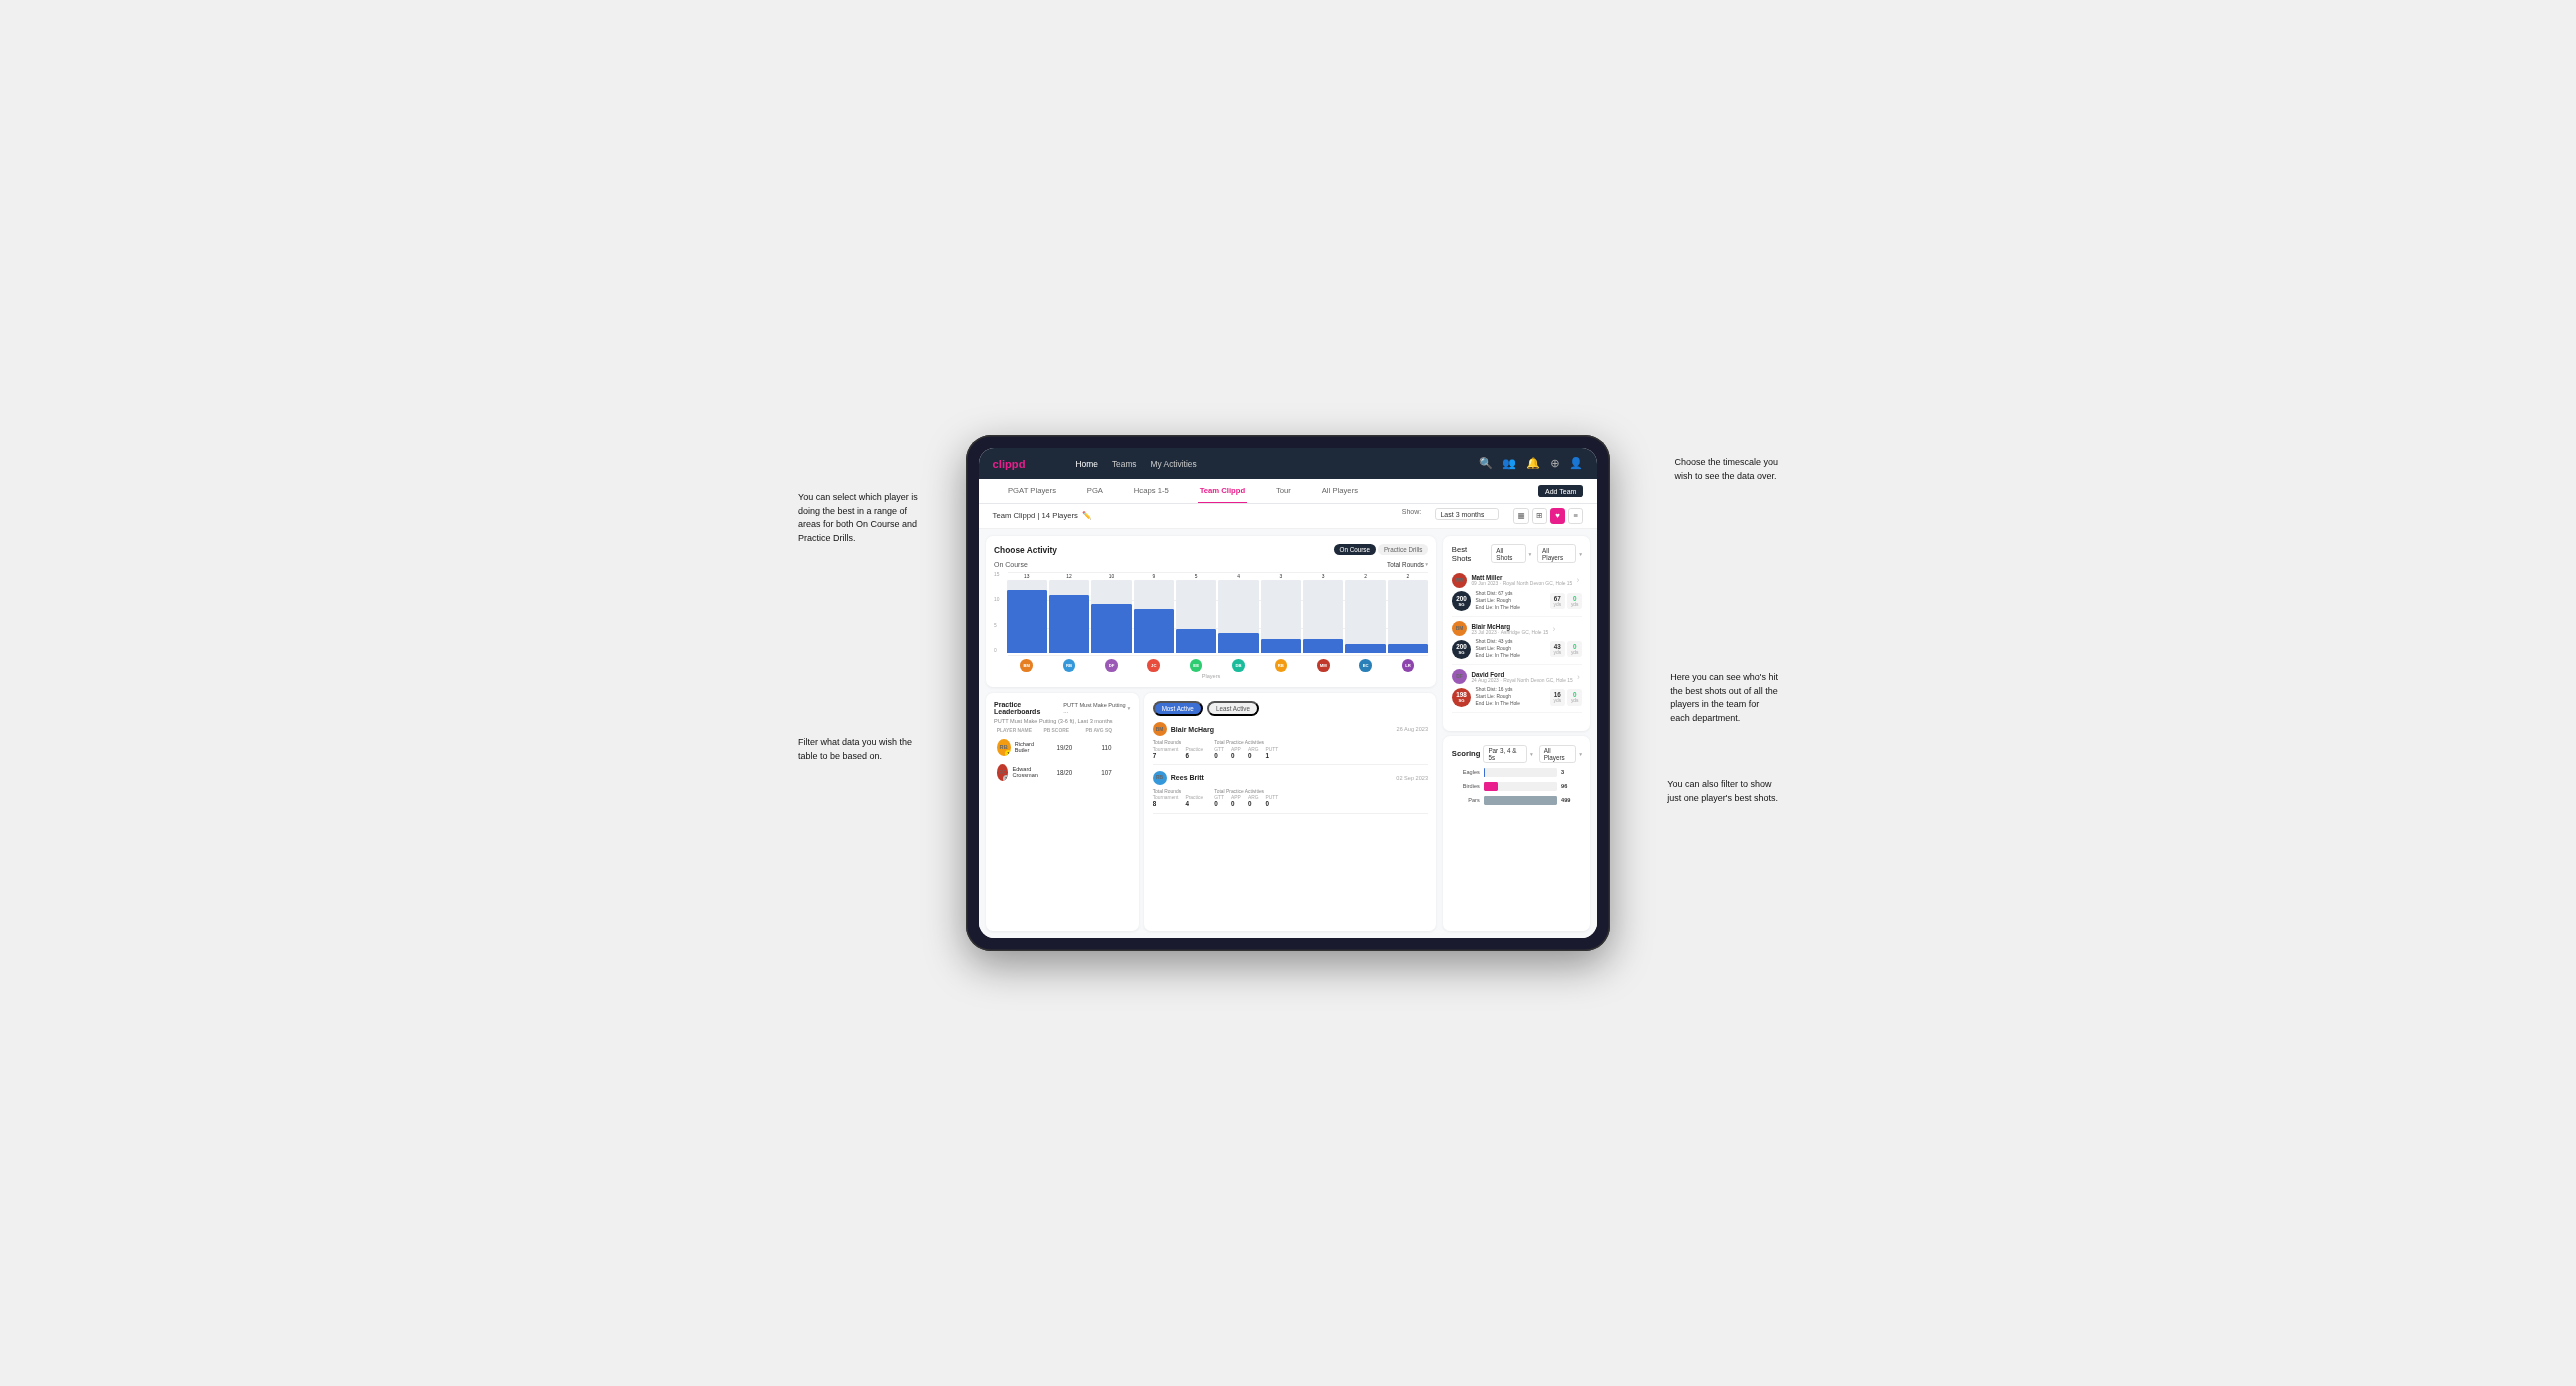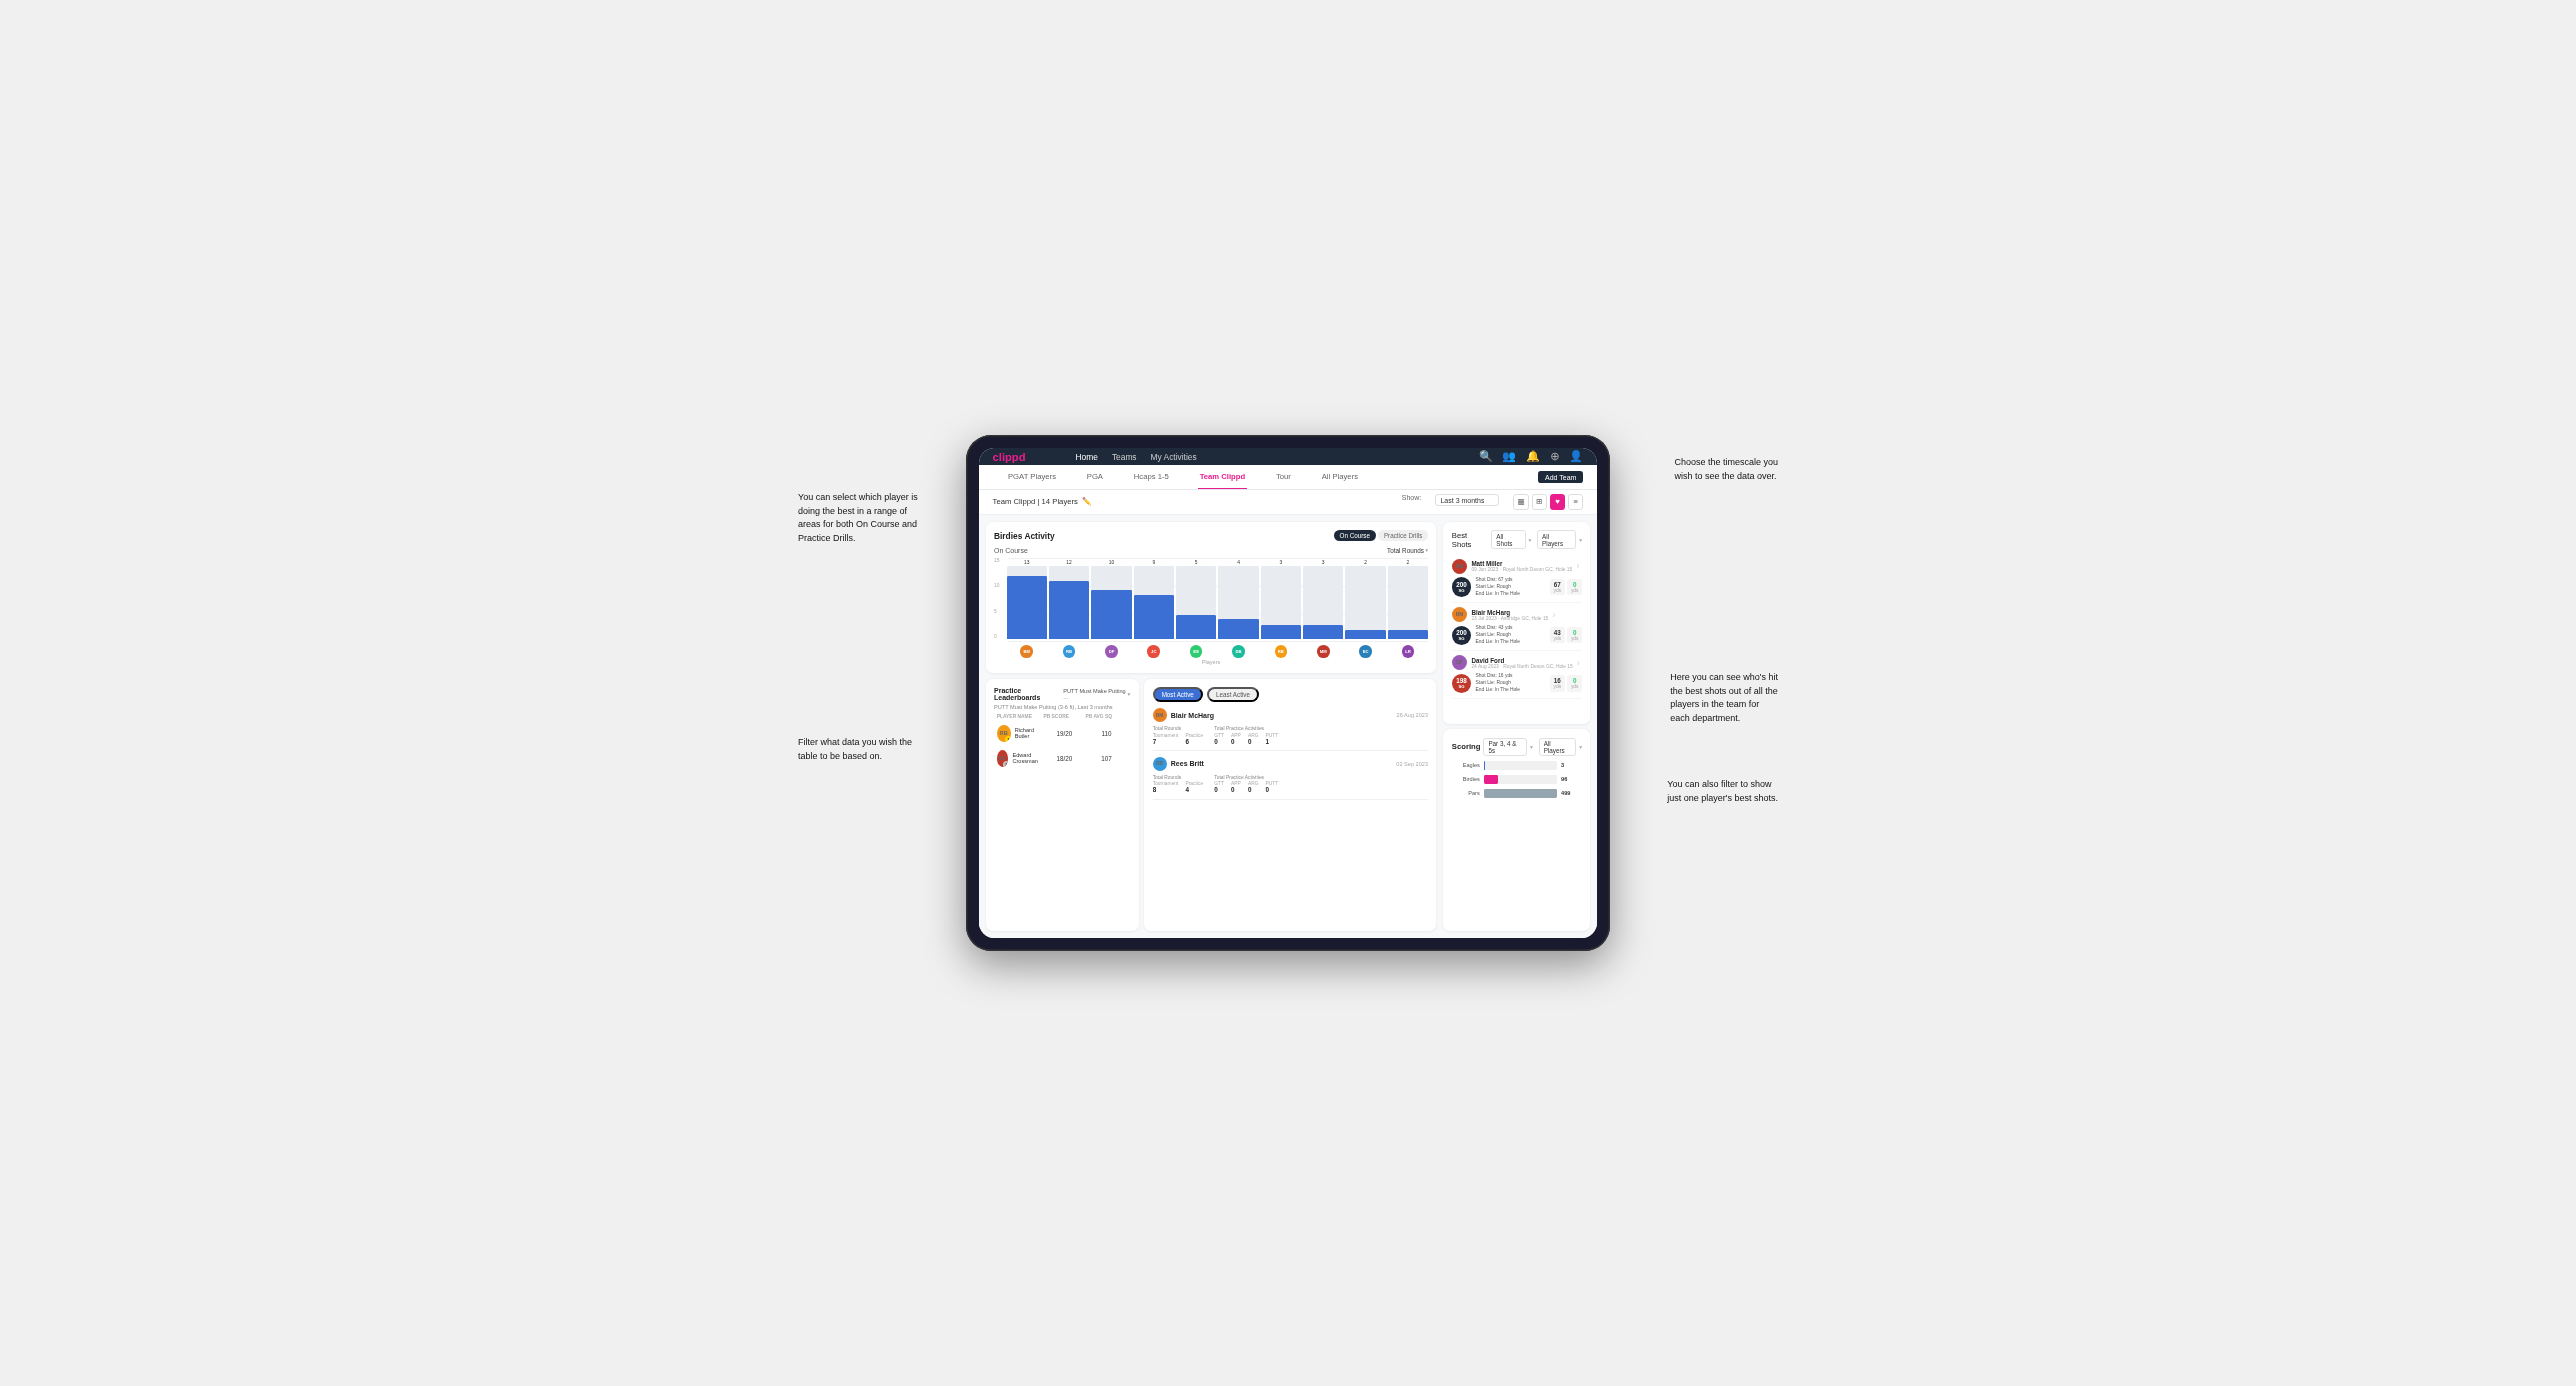--- a/index.html
+++ b/index.html
@@ -51,21 +51,21 @@
       display: flex;
       flex-direction: column;
     }
 
     
     .top-nav {
       background: #1e2a3a;
       display: flex;
       align-items: center;
       padding: 0 14px;
-      height: 17px;
+      height: 31px;
       flex-shrink: 0;
     }
     .nav-logo {
       color: #e91e8c;
       font-weight: 700;
       font-size: 11.2px;
       margin-right: 17px;
     }
     .nav-links {
       display: flex;
@@ -623,21 +623,21 @@
           </div>
         </div>
       </div>
 
       <div class="main-content">
 
         <div class="left-panel">
 
           <div class="card">
             <div class="card-header">
-              <span class="card-title">Birdies Activity</span>
+              <span class="card-title">Choose Activity</span>
               <div class="toggle-btns">
                 <button class="toggle-btn active">On Course</button>
                 <button class="toggle-btn inactive">Practice Drills</button>
               </div>
             </div>
 
             <div class="chart-section-header">
               <span class="chart-section-title">On Course</span>
               <div class="chart-dropdown">
                 <span>Total Rounds</span>

